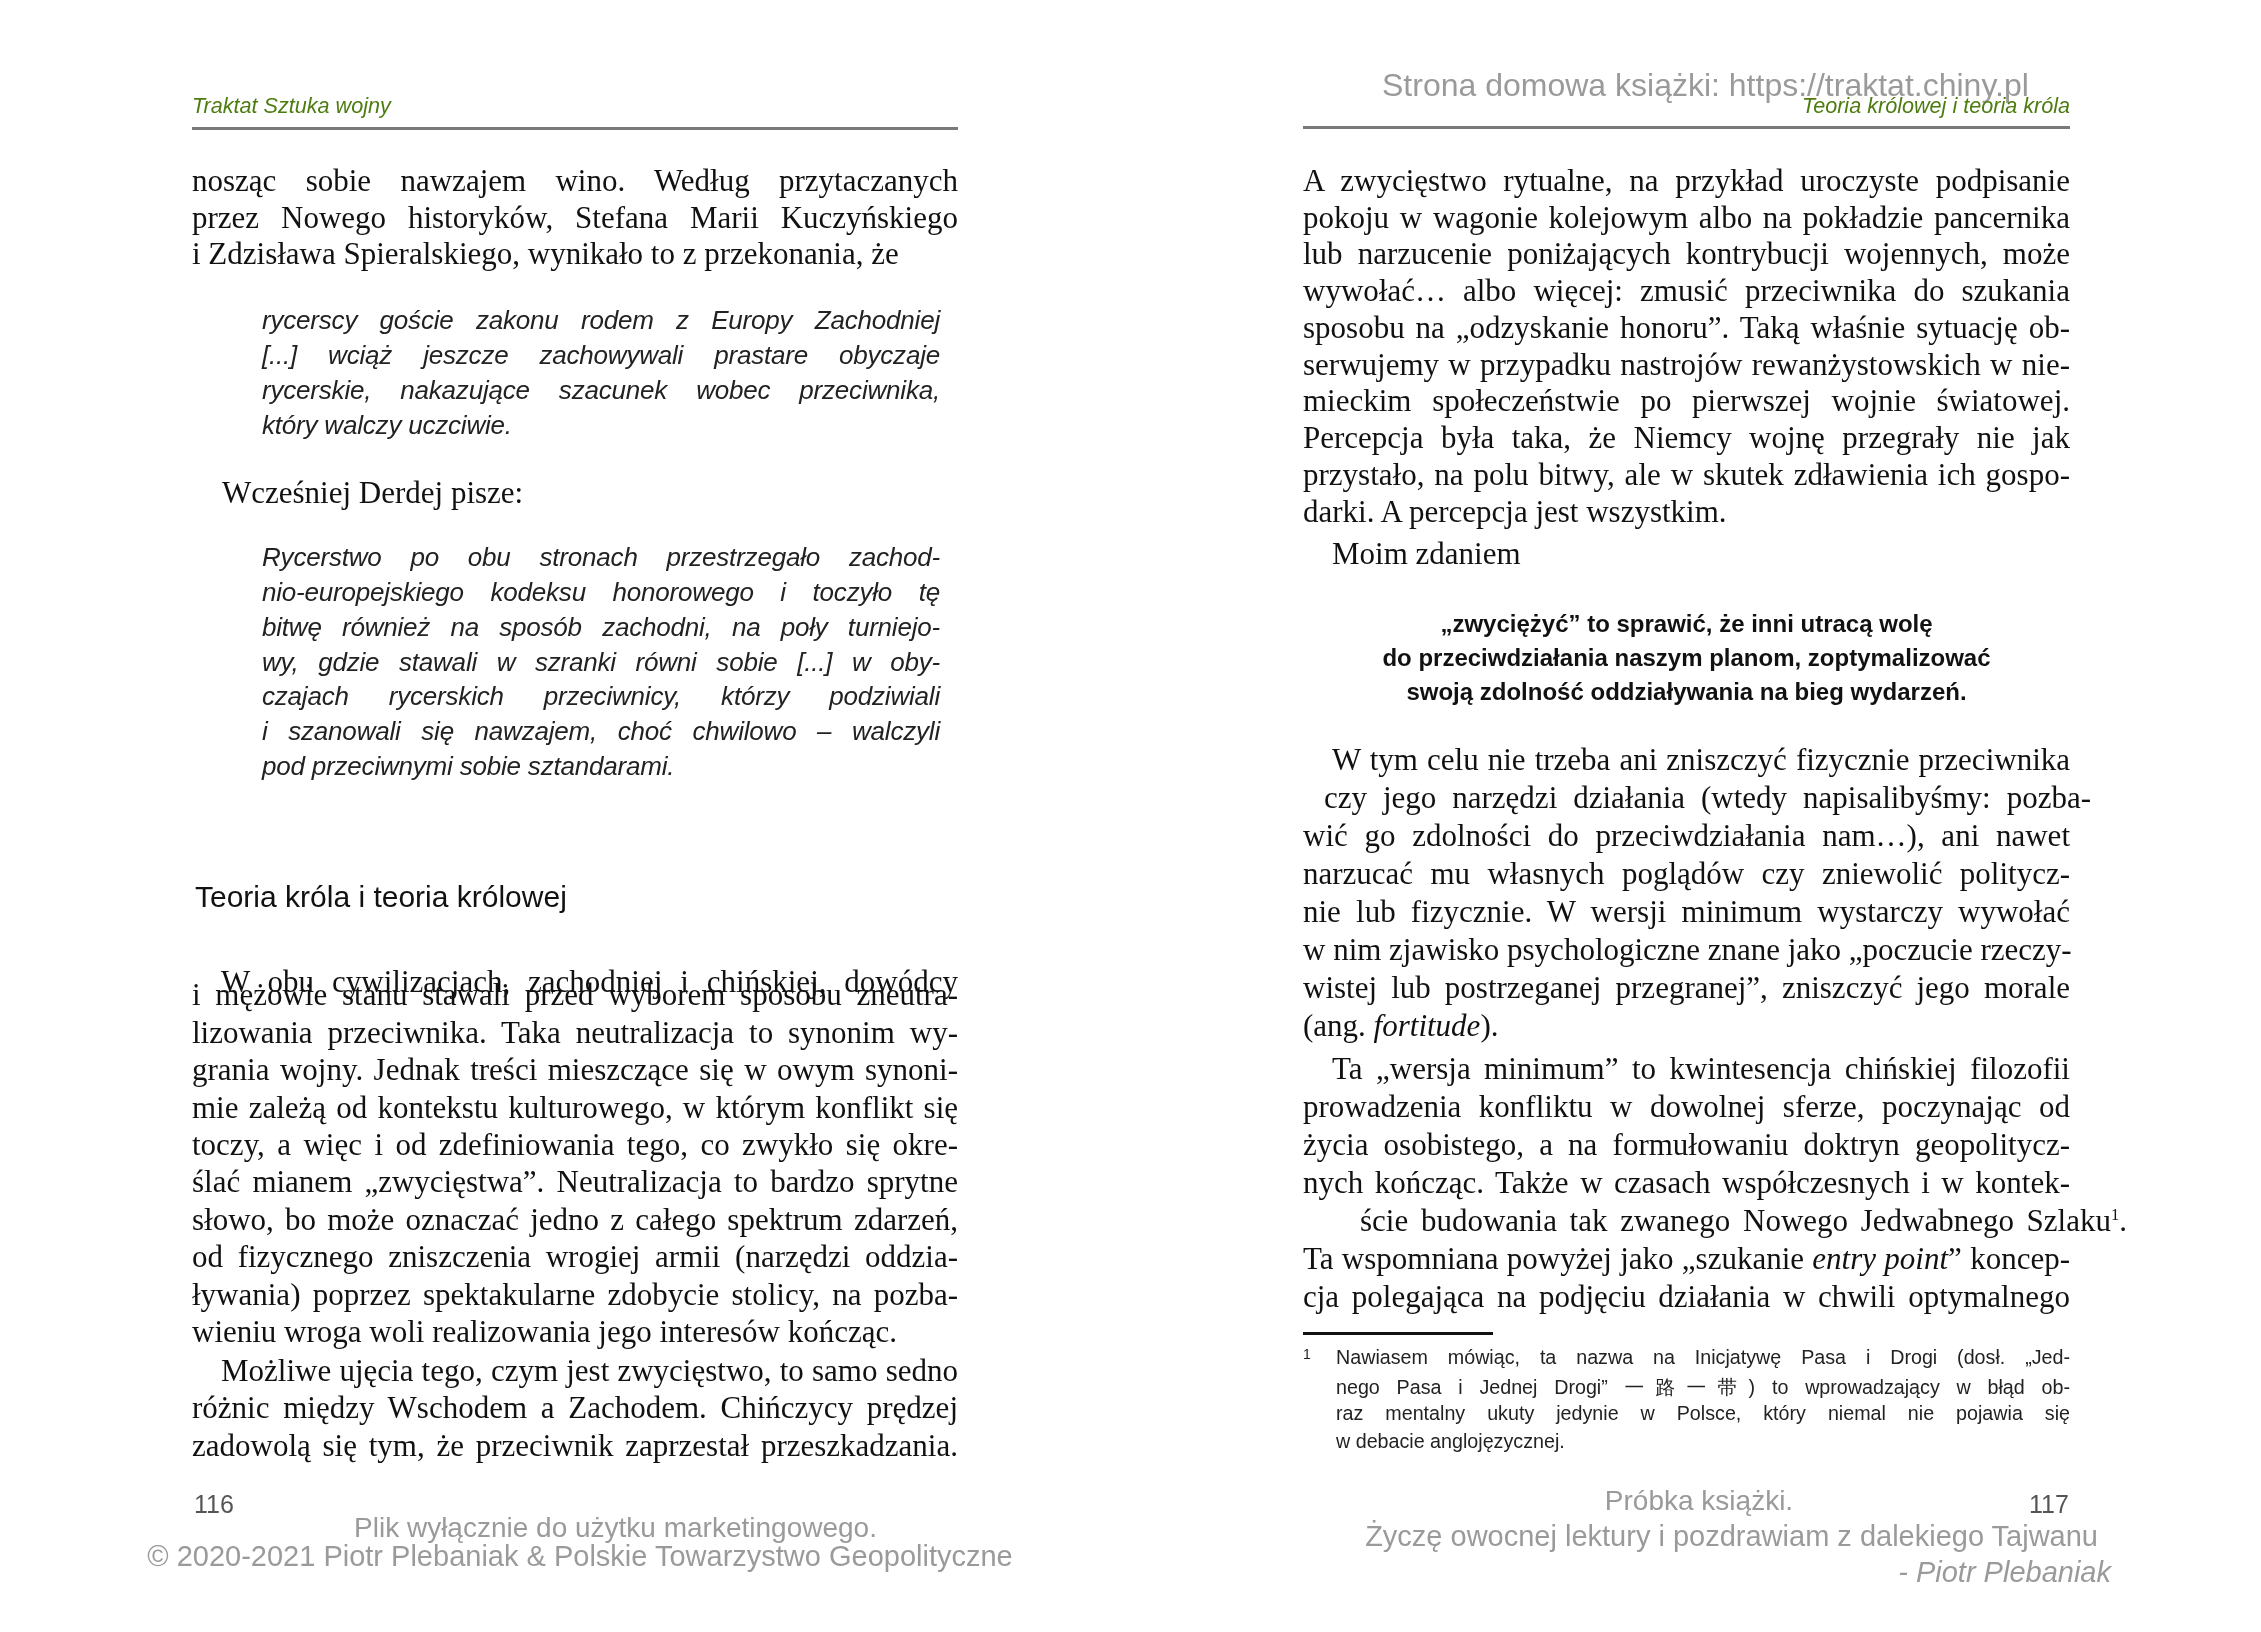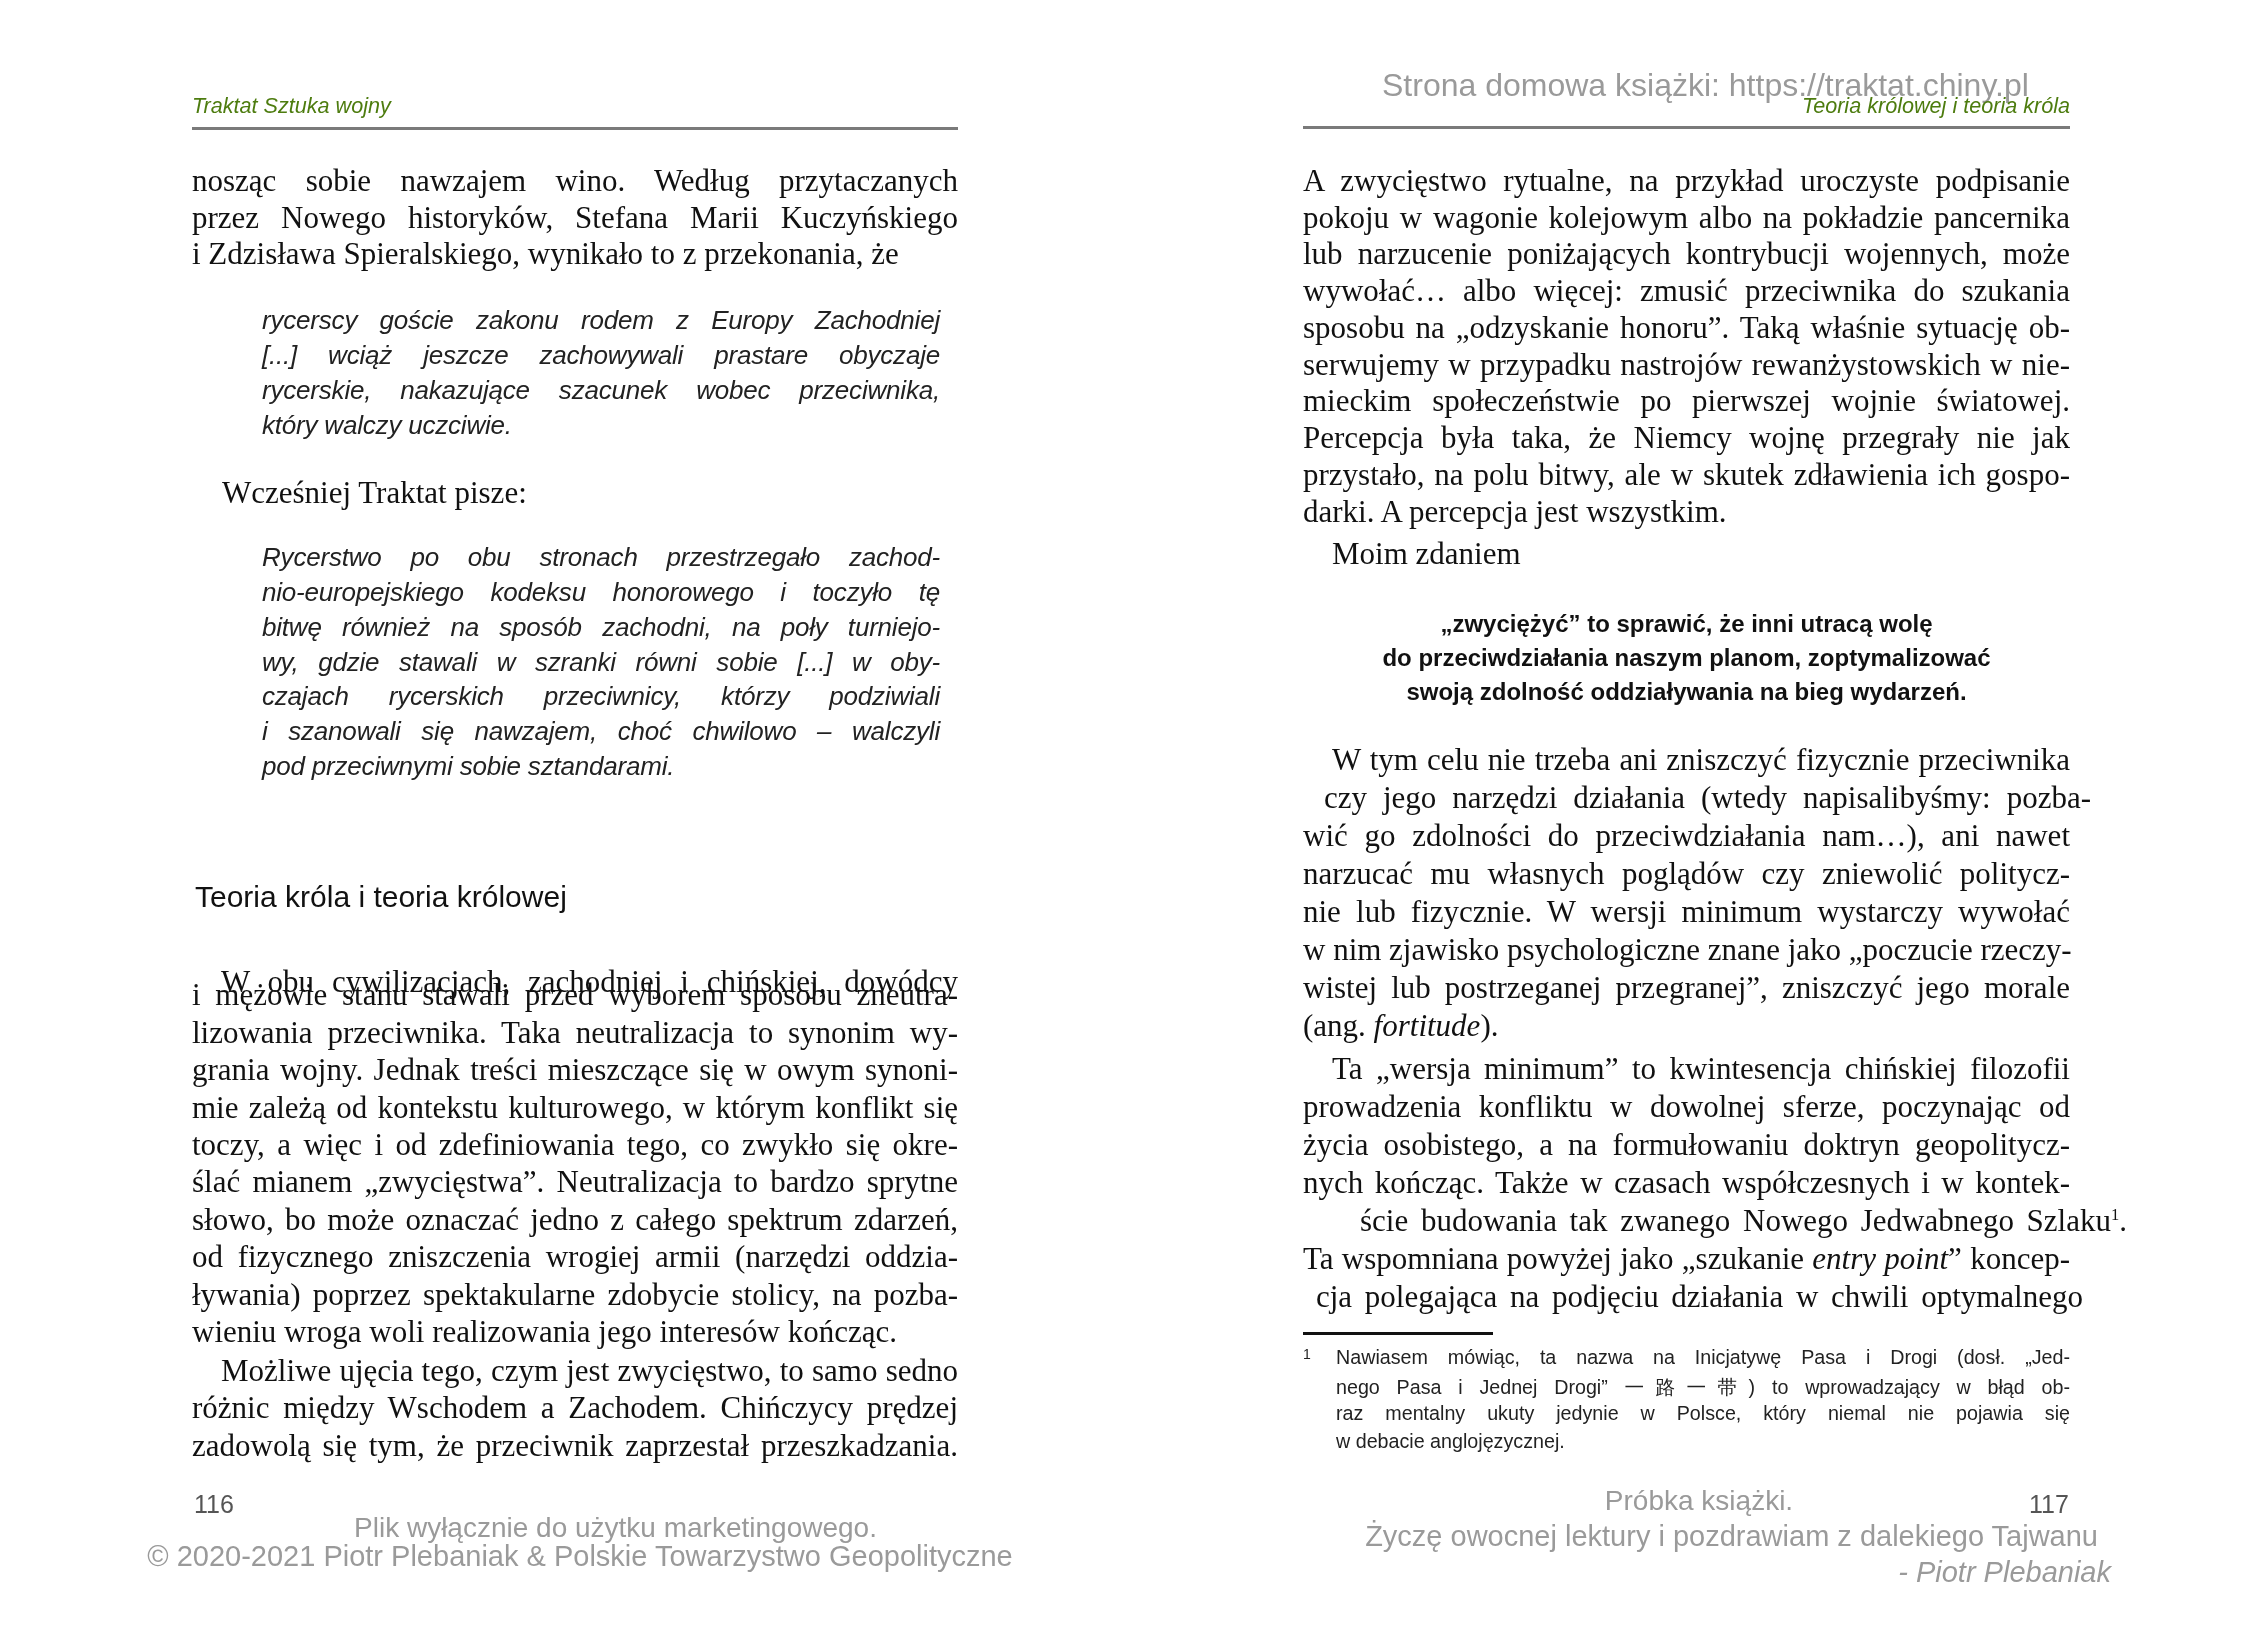--- a/index.html
+++ b/index.html
@@ -31,21 +31,21 @@
   <div class="line body" style="left:192px; top:202px; width:766px;">przez Nowego historyków, Stefana Marii Kuczyńskiego</div>
   <div class="line body last" style="left:192px; top:238px; width:766px;">i Zdzisława Spieralskiego, wynikało to z przekonania, że</div>
 
   <div>
     <div class="line quote" style="left:262px; top:307px; width:678px;">rycerscy goście zakonu rodem z Europy Zachodniej</div>
     <div class="line quote" style="left:262px; top:342px; width:678px;">[...] wciąż jeszcze zachowywali prastare obyczaje</div>
     <div class="line quote" style="left:262px; top:377px; width:678px;">rycerskie, nakazujące szacunek wobec przeciwnika,</div>
     <div class="line quote last" style="left:262px; top:412px; width:678px;">który walczy uczciwie.</div>
   </div>
 
-  <div class="line body last" style="left:222px; top:477px; width:735px;">Wcześniej Traktat pisze:</div>
+  <div class="line body last" style="left:222px; top:477px; width:735px;">Wcześniej Derdej pisze:</div>
 
   <div>
     <div class="line quote" style="left:262px; top:544px; width:678px;">Rycerstwo po obu stronach przestrzegało zachod-</div>
     <div class="line quote" style="left:262px; top:579px; width:678px;">nio-europejskiego kodeksu honorowego i toczyło tę</div>
     <div class="line quote" style="left:262px; top:614px; width:678px;">bitwę również na sposób zachodni, na poły turniejo-</div>
     <div class="line quote" style="left:262px; top:649px; width:678px;">wy, gdzie stawali w szranki równi sobie [...] w oby-</div>
     <div class="line quote" style="left:262px; top:683px; width:678px;">czajach rycerskich przeciwnicy, którzy podziwiali</div>
     <div class="line quote" style="left:262px; top:718px; width:678px;">i szanowali się nawzajem, choć chwilowo – walczyli</div>
     <div class="line quote last" style="left:262px; top:753px; width:678px;">pod przeciwnymi sobie sztandarami.</div>
   </div>
@@ -115,21 +115,21 @@
     <div class="line body last" style="left:1303px; top:1010px; width:767px;"><span>(ang. </span><i class="em">fortitude</i><span>).</span></div>
   </div>
 
   <div>
     <div class="line body indent" style="left:1303px; top:1053px; width:767px;">Ta „wersja minimum” to kwintesencja chińskiej filozofii</div>
     <div class="line body" style="left:1303px; top:1091px; width:767px;">prowadzenia konfliktu w dowolnej sferze, poczynając od</div>
     <div class="line body" style="left:1303px; top:1129px; width:767px;">życia osobistego, a na formułowaniu doktryn geopolitycz-</div>
     <div class="line body" style="left:1303px; top:1167px; width:767px;">nych kończąc. Także w czasach współczesnych i w kontek-</div>
     <div class="line body" style="left:1360px; top:1205px; width:767px;"><span>ście budowania tak zwanego Nowego Jedwabnego Szlaku</span><sup style="font-size:16.5px;">1</sup><span>.</span></div>
     <div class="line body" style="left:1303px; top:1243px; width:767px;"><span>Ta wspomniana powyżej jako „szukanie </span><i class="em">entry point</i><span>” koncep-</span></div>
-    <div class="line body" style="left:1303px; top:1281px; width:767px;margin-left:13px;">cja polegająca na podjęciu działania w chwili optymalnego</div>
+    <div class="line body" style="left:1303px; top:1281px; width:767px;">cja polegająca na podjęciu działania w chwili optymalnego</div>
   </div>
 
   <div class="abs" style="left:1303px; top:1332px; width:190px; height:3.2px; background:#111;"></div>
   <div>
     <div class="abs" style="left:1303px; top:1346px; font-family:'Liberation Sans',sans-serif; font-size:14px; color:#222;">1</div>
     <div class="abs fn" style="left:1336px; top:1346px; width:734px;">Nawiasem mówiąc, ta nazwa na Inicjatywę Pasa i Drogi (dosł. „Jed-</div>
     <div class="abs fn" style="left:1336px; top:1374px; width:734px;">nego Pasa i Jednej Drogi” 一路一带) to wprowadzający w błąd ob-</div>
     <div class="abs fn" style="left:1336px; top:1402px; width:734px;">raz mentalny ukuty jedynie w Polsce, który niemal nie pojawia się</div>
     <div class="abs fn last" style="left:1336px; top:1430px; width:734px;">w debacie anglojęzycznej.</div>
   </div>

